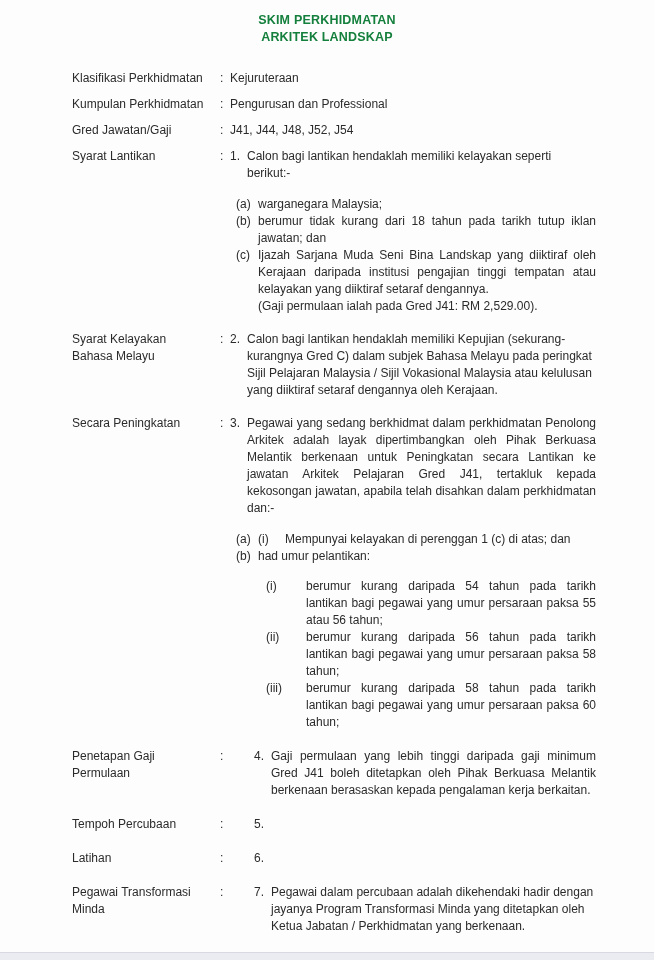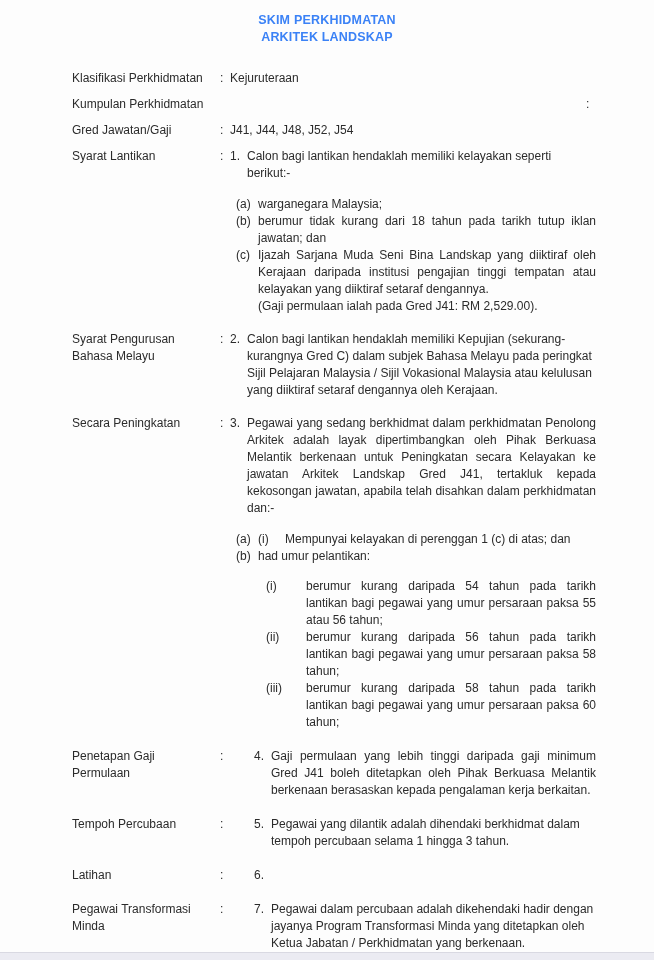--- a/index.html
+++ b/index.html
@@ -5,21 +5,21 @@
   html, body { margin: 0; padding: 0; }
   body {
     width: 654px; height: 960px;
     background: #ffffff;
     font-family: "Liberation Sans", sans-serif;
     font-size: 12px; line-height: 17px;
     color: #2b2b2b;
     -webkit-font-smoothing: antialiased;
   }
   .page { position: relative; width: 654px; height: 960px; background: #fdfdfd; overflow: hidden; }
-  .doc-header { padding-top: 12px; text-align: center; font-weight: bold; font-size: 12.5px; line-height: 17px; color: #3b82f6; letter-spacing: 0.2px; }
+  .doc-header { padding-top: 12px; text-align: center; font-weight: bold; font-size: 12.5px; line-height: 17px; color: #15803d; letter-spacing: 0.2px; }
   .main { padding: 24px 58px 0 72px; }
   .row { display: flex; align-items: flex-start; justify-content: space-between; }
   .lbl { width: 148px; flex: none; }
   .col { width: 10px; flex: none; }
   .cnt { flex: 1; min-width: 0; }
   .mb { margin-bottom: 9px; }
   .mt-sec { margin-top: 16px; }
   .mt-row { margin-top: 17px; }
   .np { display: flex; }
   .np .num { width: 17px; flex: none; }
@@ -49,20 +49,21 @@
 
     <div class="row mb">
       <div class="lbl">Klasifikasi Perkhidmatan</div>
       <div class="col">:</div>
       <div class="cnt">Kejuruteraan</div>
     </div>
 
     <div class="row mb">
       <div class="lbl">Kumpulan Perkhidmatan</div>
       <div class="col">:</div>
+      <div class="cnt">Pengurusan dan Professional</div>
     </div>
 
     <div class="row mb">
       <div class="lbl">Gred Jawatan/Gaji</div>
       <div class="col">:</div>
       <div class="cnt">J41, J44, J48, J52, J54</div>
     </div>
 
     <div class="row">
       <div class="lbl">Syarat Lantikan</div>
@@ -88,41 +89,41 @@
           <div class="si">
             <span class="mk"></span>
             <span class="tx">(Gaji permulaan ialah pada Gred J41: RM 2,529.00).</span>
           </div>
         </div>
       </div>
     </div>
 
     <div class="row mt-sec">
       <div class="lbl">
-        <div>Syarat Pengurusan</div>
+        <div>Syarat Kelayakan</div>
         <div>Bahasa Melayu</div>
       </div>
       <div class="col">:</div>
       <div class="cnt">
         <div class="np">
           <span class="num">2.</span>
           <span class="ptext">Calon bagi lantikan hendaklah memiliki Kepujian (sekurang-kurangnya Gred C) dalam subjek Bahasa Melayu pada peringkat Sijil Pelajaran Malaysia / Sijil Vokasional Malaysia atau kelulusan yang diiktiraf setaraf dengannya oleh Kerajaan.</span>
         </div>
       </div>
     </div>
 
     <div class="row mt-sec">
       <div class="lbl">
         <div>Secara Peningkatan</div>
       </div>
       <div class="col">:</div>
       <div class="cnt">
         <div class="np">
           <span class="num">3.</span>
-          <span class="ptext just">Pegawai yang sedang berkhidmat dalam perkhidmatan Penolong Arkitek adalah layak dipertimbangkan oleh Pihak Berkuasa Melantik berkenaan untuk Peningkatan secara Kelayakan ke jawatan Arkitek Landskap Gred J41, tertakluk kepada kekosongan jawatan, apabila telah disahkan dalam perkhidmatan dan:-</span>
+          <span class="ptext just">Pegawai yang sedang berkhidmat dalam perkhidmatan Penolong Arkitek adalah layak dipertimbangkan oleh Pihak Berkuasa Melantik berkenaan untuk Peningkatan secara Lantikan ke jawatan Arkitek Pelajaran Gred J41, tertakluk kepada kekosongan jawatan, apabila telah disahkan dalam perkhidmatan dan:-</span>
         </div>
         <div class="sublist">
           <div class="si">
             <span class="mk">(a)</span>
             <span class="smk">(i)</span>
             <span class="tx">Mempunyai kelayakan di perenggan 1 (c) di atas; dan</span>
           </div>
           <div class="si">
             <span class="mk">(b)</span>
             <span class="tx">had umur pelantikan:</span>
@@ -158,21 +159,20 @@
         </div>
       </div>
     </div>
 
     <div class="row mt-row">
       <div class="lbl">Tempoh Percubaan</div>
       <div class="col">:</div>
       <div class="cnt">
         <div class="np indent">
           <span class="num">5.</span>
-          <span class="ptext">Pegawai yang dilantik adalah dihendaki berkhidmat dalam tempoh percubaan selama 1 hingga 3 tahun.</span>
         </div>
       </div>
     </div>
 
     <div class="row mt-row">
       <div class="lbl">Latihan</div>
       <div class="col">:</div>
       <div class="cnt">
         <div class="np indent">
           <span class="num">6.</span>

